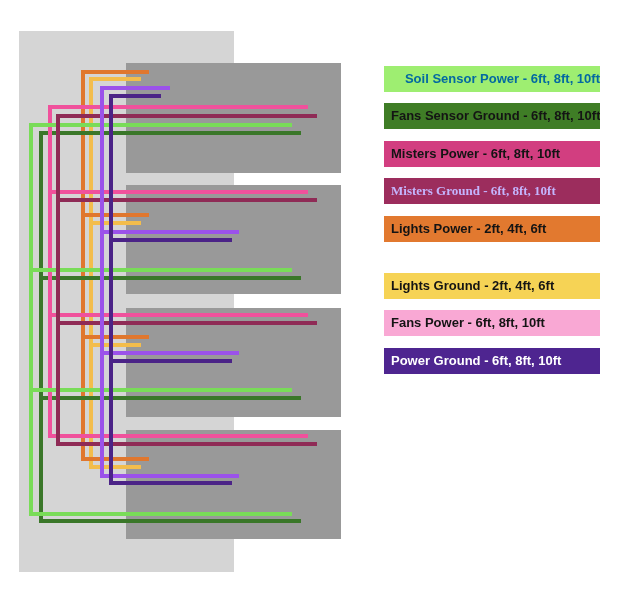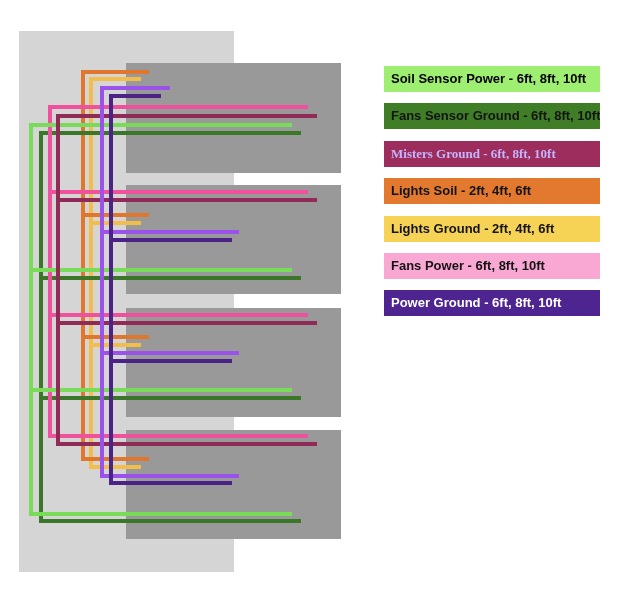--- a/index.html
+++ b/index.html
@@ -72,22 +72,23 @@
       <path d="M 56 323 H 317" fill="none" stroke="#8F2B56" stroke-width="4" stroke-linejoin="miter"></path>
       <path d="M 170 88 H 102 V 476 H 239" fill="none" stroke="#9B52EA" stroke-width="4" stroke-linejoin="miter"></path>
       <path d="M 100 232 H 239" fill="none" stroke="#9B52EA" stroke-width="4" stroke-linejoin="miter"></path>
       <path d="M 100 353 H 239" fill="none" stroke="#9B52EA" stroke-width="4" stroke-linejoin="miter"></path>
       <path d="M 161 96 H 111 V 483 H 232" fill="none" stroke="#4B2387" stroke-width="4" stroke-linejoin="miter"></path>
       <path d="M 109 240 H 232" fill="none" stroke="#4B2387" stroke-width="4" stroke-linejoin="miter"></path>
       <path d="M 109 361 H 232" fill="none" stroke="#4B2387" stroke-width="4" stroke-linejoin="miter"></path>
     </svg>
 
   <div id="legend">
-    <div class="legend-item" style="background: rgb(158, 238, 113); color: #000000;">Soil Sensor Power - 6ft, 8ft, 10ft</div>
+    <div class="legend-item" style="background: rgb(158, 238, 113); color: #0369a1; text-align: right;">Soil Sensor Power - 6ft, 8ft, 10ft</div>
     <div class="legend-item" style="background: rgb(63, 125, 38); color: rgb(20, 20, 20);">Fans Sensor Ground - 6ft, 8ft, 10ft</div>
+    <div class="legend-item" style="background: rgb(210, 62, 128); color: rgb(20, 20, 20);">Misters Power - 6ft, 8ft, 10ft</div>
     <div class="legend-item" style="background: rgb(156, 45, 93); color: #c4b5fd; font-family: Liberation Serif, serif;">Misters Ground - 6ft, 8ft, 10ft</div>
-    <div class="legend-item" style="background: rgb(226, 121, 47); color: rgb(20, 20, 20);">Lights Soil - 2ft, 4ft, 6ft</div>
-    <div class="legend-item" style="background: rgb(246, 211, 85); color: rgb(20, 20, 20);">Lights Ground - 2ft, 4ft, 6ft</div>
+    <div class="legend-item" style="background: rgb(226, 121, 47); color: rgb(20, 20, 20);">Lights Power - 2ft, 4ft, 6ft</div>
+    <div class="legend-item" style="background: rgb(246, 211, 85); color: rgb(20, 20, 20); margin-top: 20px;">Lights Ground - 2ft, 4ft, 6ft</div>
     <div class="legend-item" style="background: #f9a8d4; color: rgb(20, 20, 20);">Fans Power - 6ft, 8ft, 10ft</div>
     <div class="legend-item" style="background: rgb(78, 37, 144); color: rgb(255, 255, 255);">Power Ground - 6ft, 8ft, 10ft</div>
   </div>
 
 </div>
 
 </body></html>

